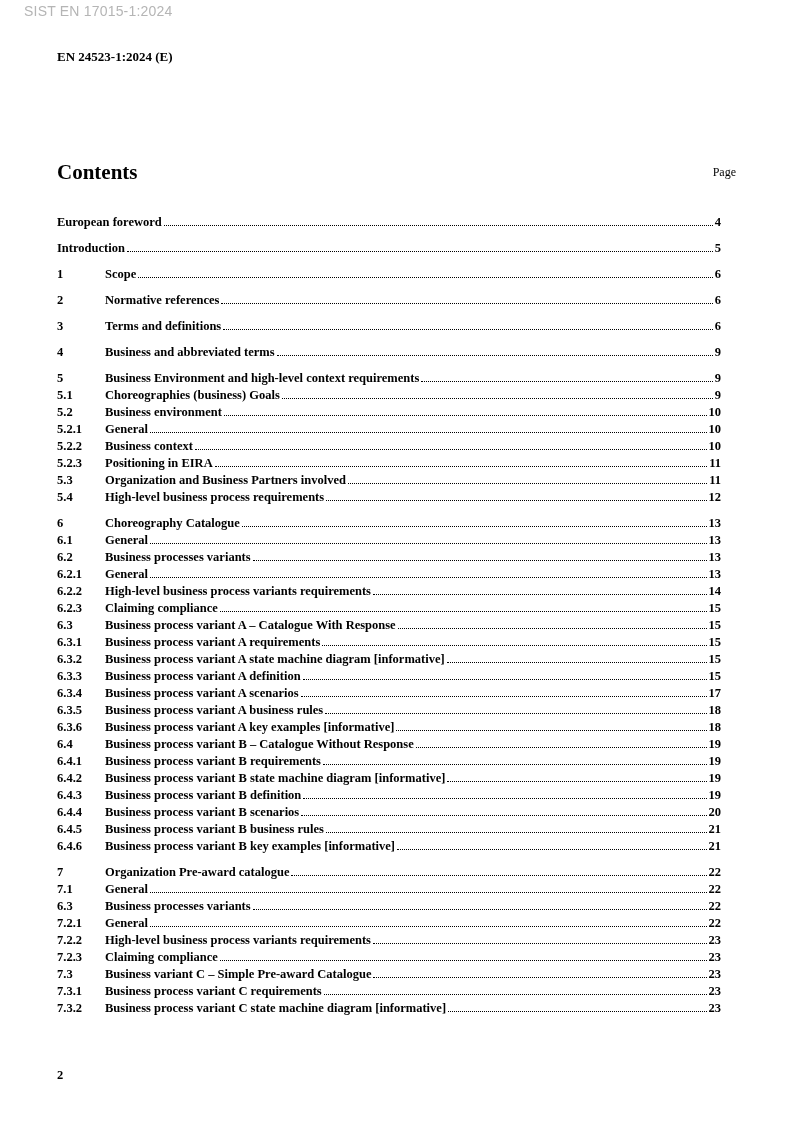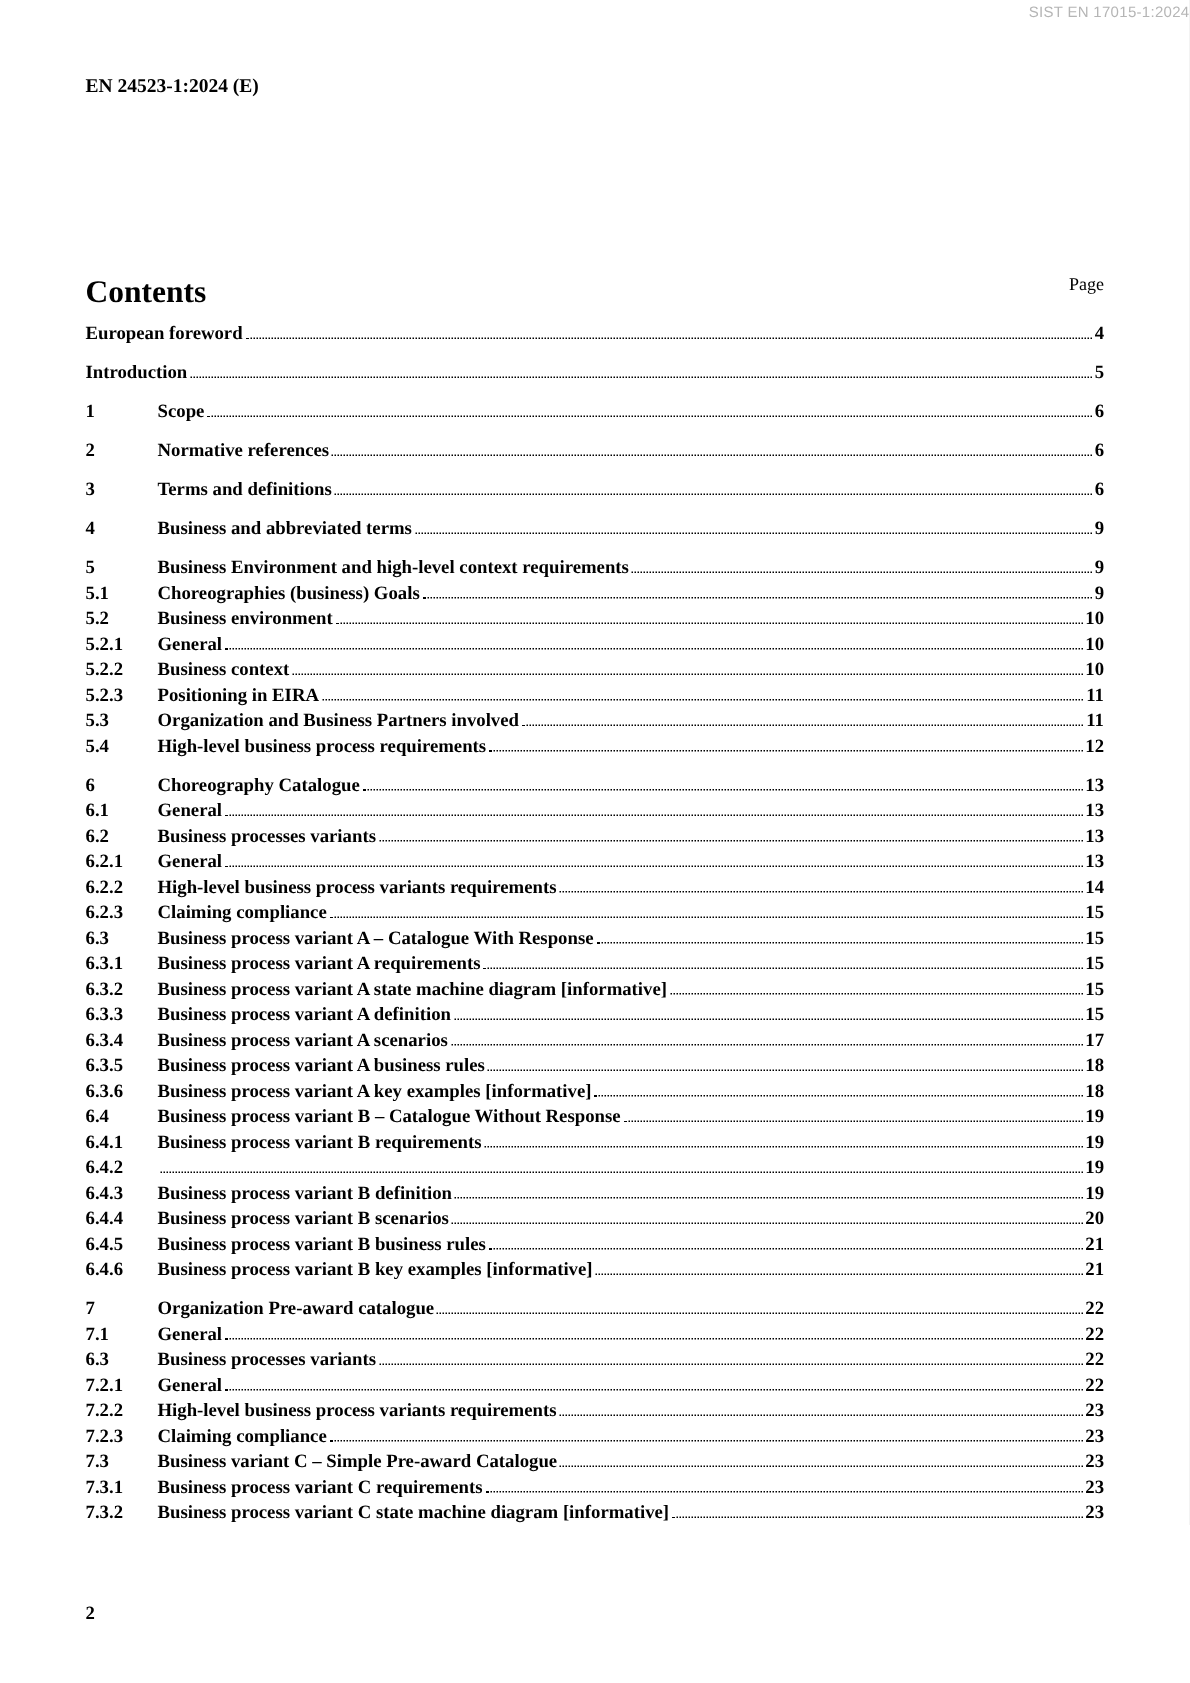--- a/index.html
+++ b/index.html
@@ -12,56 +12,56 @@
     background: #ffffff;
     font-family: "Liberation Serif", serif;
     color: #000;
     overflow: hidden;
   }
   .watermark {
     position: absolute;
     top: 3px;
     left: 0;
     right: 0;
-    text-align: right;
+    text-align: left;
     font-family: "Liberation Sans", sans-serif;
-    font-size: 10px;
+    font-size: 14px;
     color: #b5b5b5;
     letter-spacing: 0.2px;
     margin-left: 24px;
   }
   .doc-ref {
     position: absolute;
     top: 49px;
     left: 57px;
     font-size: 13px;
     font-weight: bold;
   }
   .contents-head {
     position: absolute;
-    top: 182px;
+    top: 160px;
     left: 57px;
     right: 57px;
     display: flex;
     justify-content: space-between;
-    align-items: flex-start;
+    align-items: center;
   }
   .contents-title {
     font-size: 21px;
     font-weight: bold;
   }
   .page-label {
     font-size: 12px;
     font-weight: normal;
   }
   .toc {
     position: absolute;
     top: 214px;
     left: 57px;
-    right: 57px;
+    right: 72px;
   }
   .toc-group { margin-bottom: 9px; }
   .toc-row {
     display: flex;
     align-items: baseline;
     font-size: 12.5px;
     font-weight: bold;
     line-height: 17px;
   }
   .toc-num { flex: 0 0 48px; }
@@ -278,20 +278,21 @@
           <span class="toc-page-num">19</span>
         </div>
         <div class="toc-row">
           <span class="toc-num">6.4.1</span>
           <span class="toc-title">Business process variant B requirements</span>
           <span class="toc-dots"></span>
           <span class="toc-page-num">19</span>
         </div>
         <div class="toc-row">
           <span class="toc-num">6.4.2</span>
+          <span class="toc-title">Business process variant B state machine diagram [informative]</span>
           <span class="toc-dots"></span>
           <span class="toc-page-num">19</span>
         </div>
         <div class="toc-row">
           <span class="toc-num">6.4.3</span>
           <span class="toc-title">Business process variant B definition</span>
           <span class="toc-dots"></span>
           <span class="toc-page-num">19</span>
         </div>
         <div class="toc-row">

